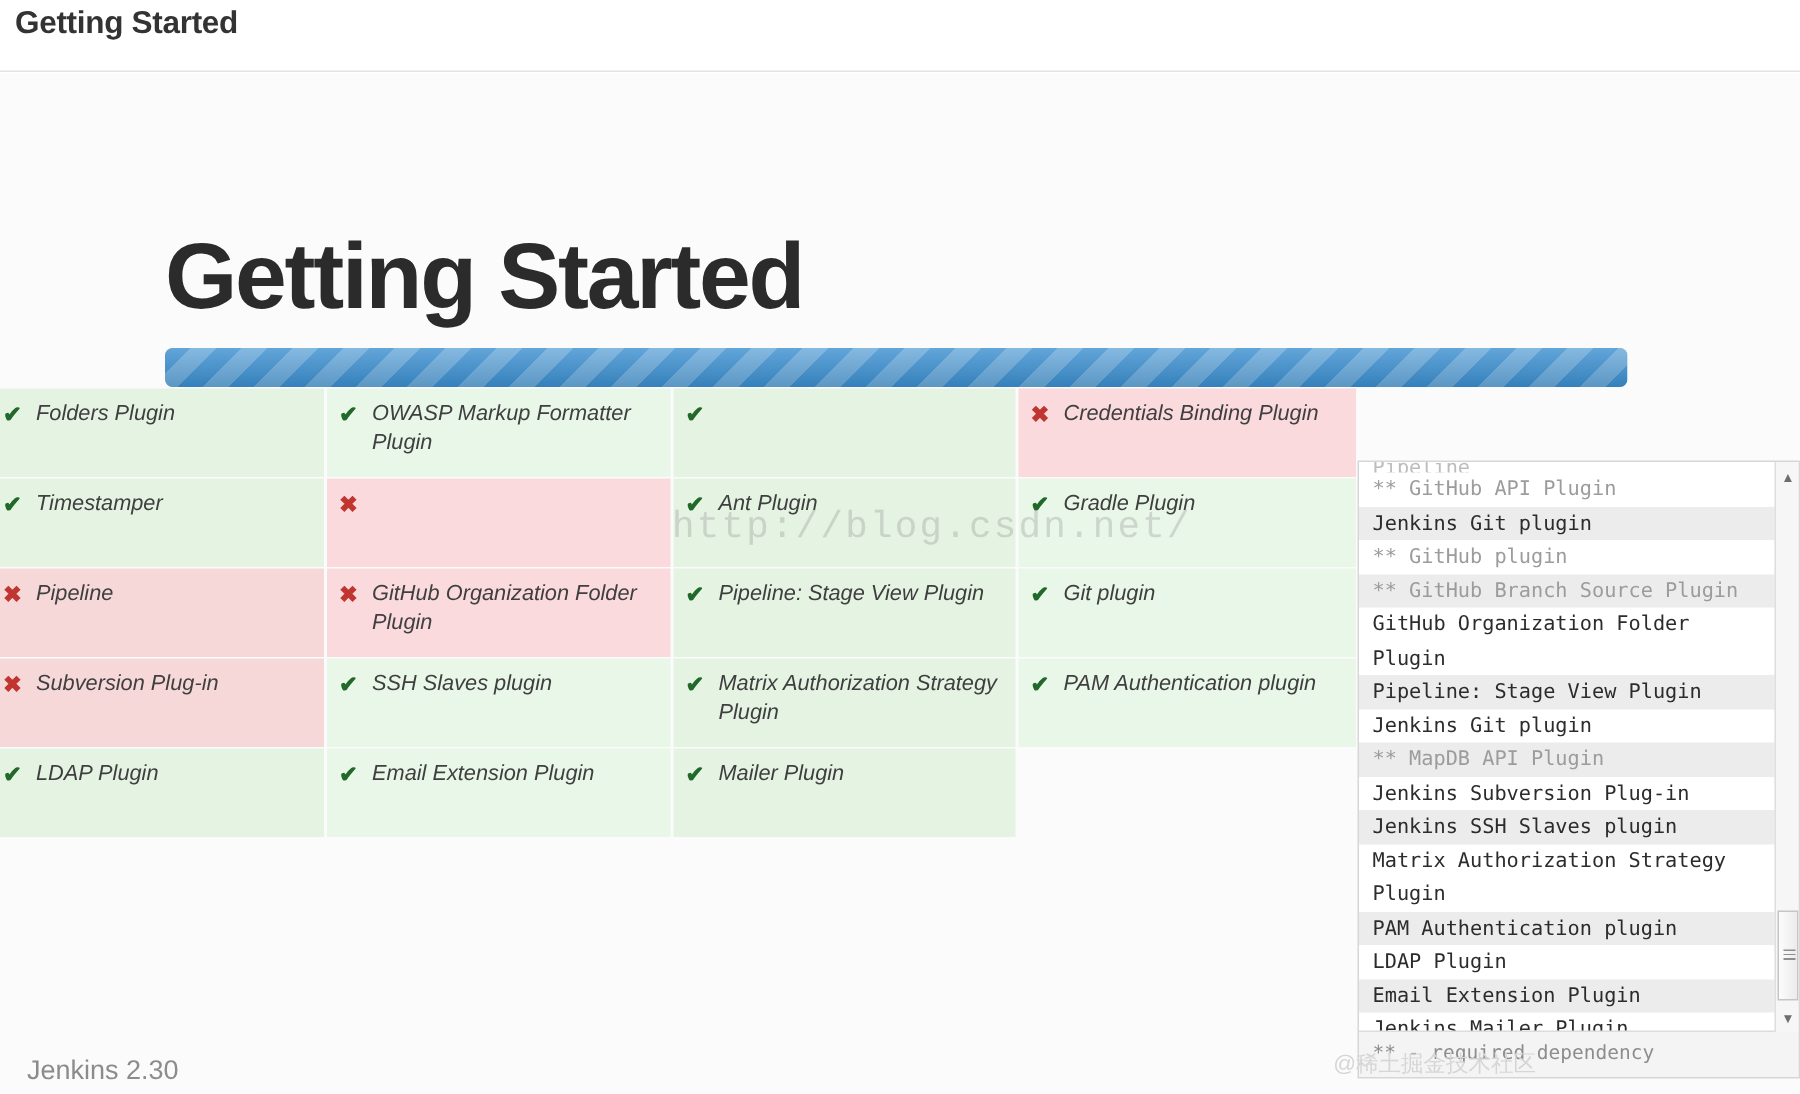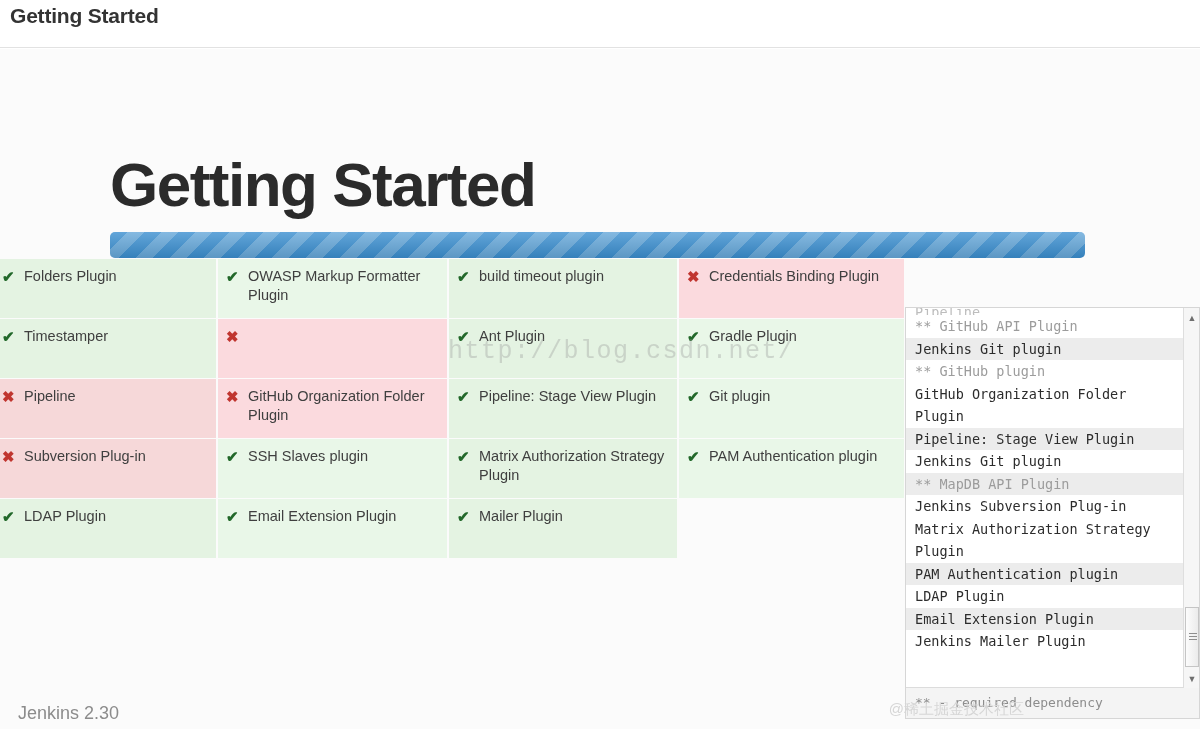--- a/index.html
+++ b/index.html
@@ -114,21 +114,21 @@
   .pmark {
     position: absolute;
     left: 8px; top: 8px;
     font-size: 15px;
     font-weight: bold;
     line-height: 19px;
   }
   .pmark.ok  { color: #22682a; }
   .pmark.err { color: #c0352f; }
 
-  .plabel { display: block; }
+  .plabel { display: block; font-style: italic; }
 
   
   .csdn-watermark {
     position: absolute;
     left: 448px; top: 288px;
     font-family: Liberation Mono, monospace;
     font-size: 25px;
     letter-spacing: 1.5px;
     color: rgba(150,150,150,0.34);
     white-space: nowrap;
@@ -253,21 +253,20 @@
         <div class="pcell ok" style="grid-area: 1 / 1;">
           <span class="pmark ok">✔</span>
           <span class="plabel">Folders Plugin</span>
         </div>
         <div class="pcell ok alt" style="grid-area: 1 / 2;">
           <span class="pmark ok">✔</span>
           <span class="plabel">OWASP Markup Formatter Plugin</span>
         </div>
         <div class="pcell ok" style="grid-area: 1 / 3;">
           <span class="pmark ok">✔</span>
-          <span class="plabel">build timeout plugin</span>
         </div>
         <div class="pcell err alt" style="grid-area: 1 / 4;">
           <span class="pmark err">✖</span>
           <span class="plabel">Credentials Binding Plugin</span>
         </div>
         <div class="pcell ok" style="grid-area: 2 / 1;">
           <span class="pmark ok">✔</span>
           <span class="plabel">Timestamper</span>
         </div>
         <div class="pcell err alt" style="grid-area: 2 / 2;">
@@ -329,25 +328,27 @@
       </div>
 
     <div class="csdn-watermark">http://blog.csdn.net/</div>
 
     <div class="logpanel">
       <div class="logscroll" id="log-lines">
           <div class="logline clipped">Pipeline</div>
           <div class="logline dep">** GitHub API Plugin</div>
           <div class="logline stripe">Jenkins Git plugin</div>
           <div class="logline dep">** GitHub plugin</div>
+          <div class="logline dep stripe">** GitHub Branch Source Plugin</div>
           <div class="logline">GitHub Organization Folder Plugin</div>
           <div class="logline stripe">Pipeline: Stage View Plugin</div>
           <div class="logline">Jenkins Git plugin</div>
           <div class="logline dep stripe">** MapDB API Plugin</div>
           <div class="logline">Jenkins Subversion Plug-in</div>
+          <div class="logline stripe">Jenkins SSH Slaves plugin</div>
           <div class="logline">Matrix Authorization Strategy Plugin</div>
           <div class="logline stripe">PAM Authentication plugin</div>
           <div class="logline">LDAP Plugin</div>
           <div class="logline stripe">Email Extension Plugin</div>
           <div class="logline">Jenkins Mailer Plugin</div>
         </div>
 
       <div class="logsb">
         <div class="sb-arrow up">▲</div>
         <div class="sb-thumb">

